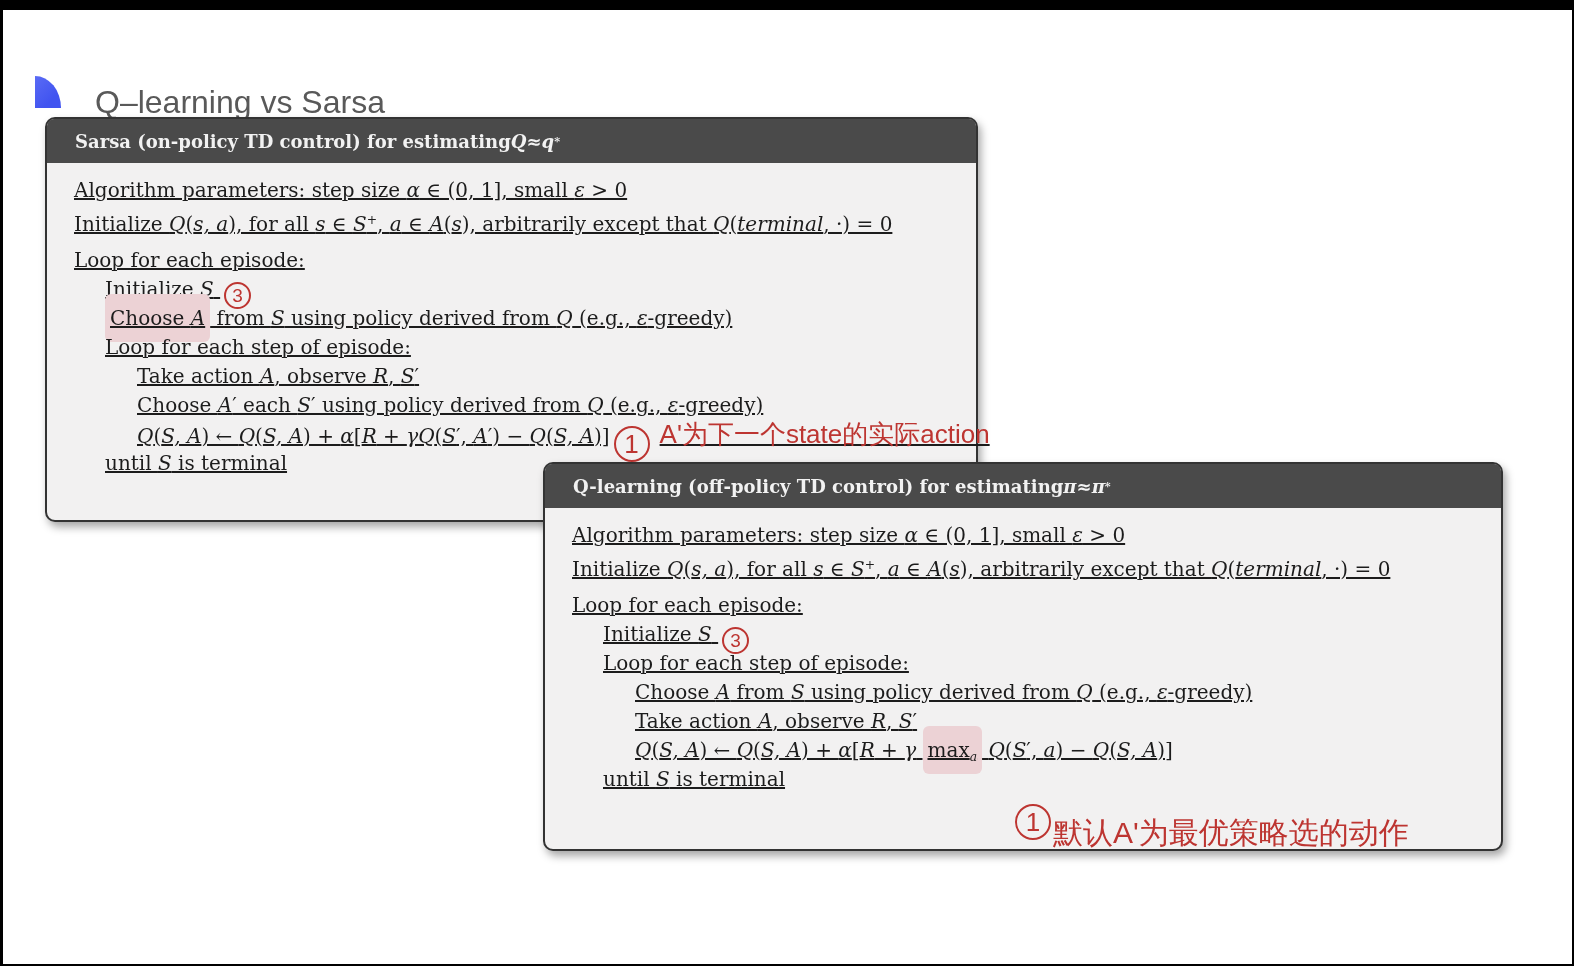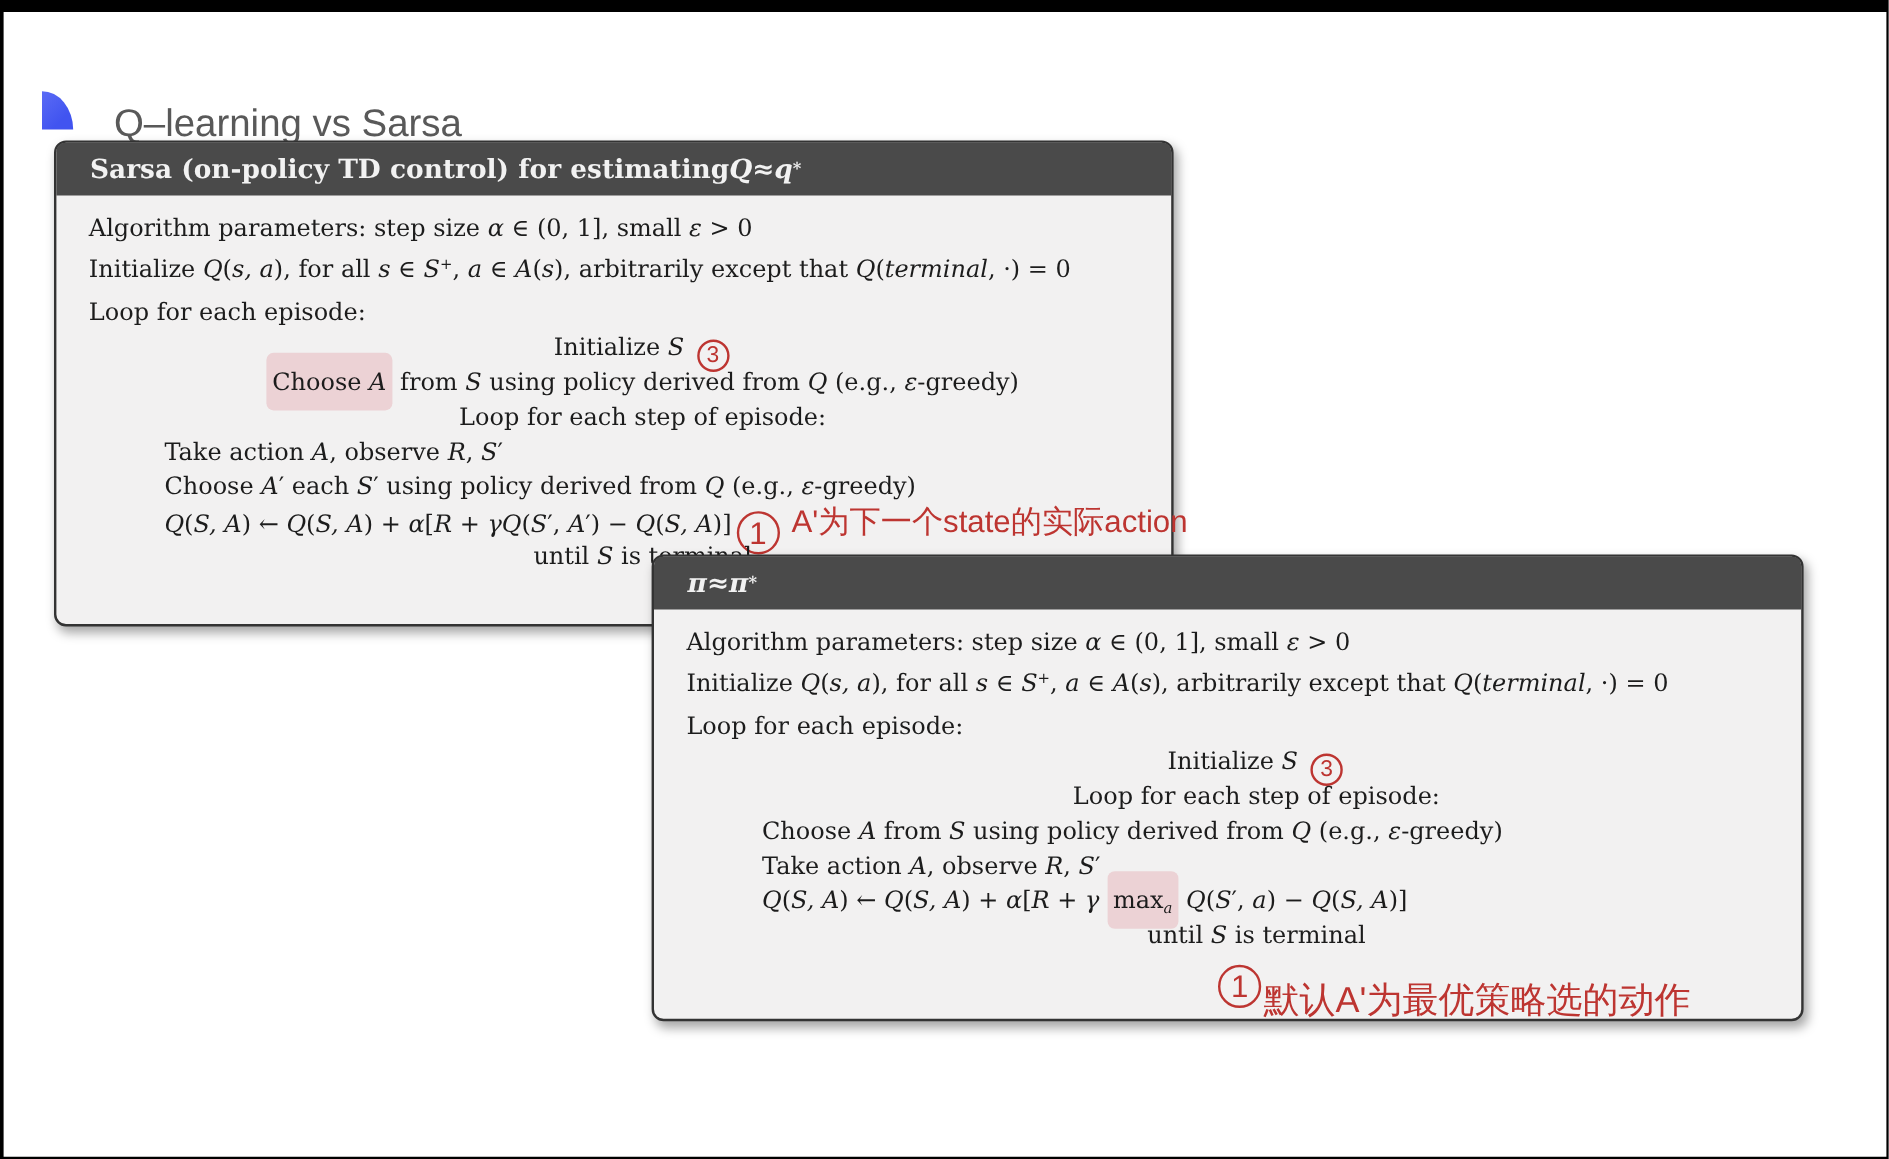--- a/index.html
+++ b/index.html
@@ -36,31 +36,31 @@
   }
   .algo-box.sarsa{left:42px;top:107px;width:933px;height:405px;}
   .algo-box.qlearning{left:540px;top:452px;width:960px;height:389px;}
   .algo-header{
     height:44px;box-sizing:border-box;
     display:flex;align-items:center;
     padding:0 20px 0 28px;
     background:var(--header-bg);
     color:#f2f2f2;
     border-radius:7px 7px 0 0;
-    font-weight:bold;font-size:22px;
+    font-weight:bold;font-size:18px;
     white-space:nowrap;
   }
   .algo-body{
     padding:13px 10px 0 27px;
     font-size:20px;
     color:#1c1c1c;
   }
-  .code-line{height:29px;line-height:29px;white-space:nowrap;}
+  .code-line{height:29px;line-height:29px;white-space:nowrap;text-decoration:underline;}
   .code-line.blank{height:12px;}
-  .code-line.ind1{padding-left:31px;text-align:center;}
+  .code-line.ind1{padding-left:31px;}
   .code-line.ind2{padding-left:63px;}
   .i{font-style:italic;}
   .sup{font-size:62%;vertical-align:7px;}
   .sub{font-size:62%;vertical-align:-4px;}
   .hl{
     background:var(--highlight);
     border-radius:6px;
     padding:12px 5px;
   }
   .circ{
@@ -118,20 +118,21 @@
         <div class="code-line ind1"><span>Loop for each step of episode:</span></div>
         <div class="code-line ind2"><span>Take action </span><span class="i">A</span><span>, observe </span><span class="i">R</span><span>, </span><span class="i">S</span><span>′</span></div>
         <div class="code-line ind2"><span>Choose </span><span class="i">A</span><span>′ each </span><span class="i">S</span><span>′ using policy derived from </span><span class="i">Q</span><span> (e.g., </span><span class="i">ε</span><span>-greedy)</span></div>
         <div class="code-line ind2"><span class="i">Q</span><span>(</span><span class="i">S, A</span><span>) ← </span><span class="i">Q</span><span>(</span><span class="i">S, A</span><span>) + </span><span class="i">α</span><span>[</span><span class="i">R</span><span> + </span><span class="i">γQ</span><span>(</span><span class="i">S</span><span>′, </span><span class="i">A</span><span>′) − </span><span class="i">Q</span><span>(</span><span class="i">S, A</span><span>)]</span><span class="circ lg">1</span><span class="note">A'为下一个state的实际action</span></div>
         <div class="code-line ind1"><span>until </span><span class="i">S</span><span> is terminal</span></div>
       </div>
   </section>
 
   <section class="algo-box qlearning">
     <header class="algo-header">
+        <span>Q-learning (off-policy TD control) for estimating </span>
         <span class="i">π</span>
         <span> ≈ </span>
         <span class="i">π</span>
         <span class="sub">*</span>
       </header>
     <div class="algo-body">
         <div class="code-line"><span>Algorithm parameters: step size </span><span class="i">α</span><span> ∈ (0, 1], small </span><span class="i">ε</span><span> &gt; 0</span></div>
         <div class="code-line"><span>Initialize </span><span class="i">Q</span><span>(</span><span class="i">s, a</span><span>), for all </span><span class="i">s</span><span> ∈ </span><span class="i">S</span><span class="sup">+</span><span>, </span><span class="i">a</span><span> ∈ </span><span class="i">A</span><span>(</span><span class="i">s</span><span>), arbitrarily except that </span><span class="i">Q</span><span>(</span><span class="i">terminal</span><span>, ·) = 0</span></div>
         <div class="code-line blank"></div>
         <div class="code-line"><span>Loop for each episode:</span></div>

